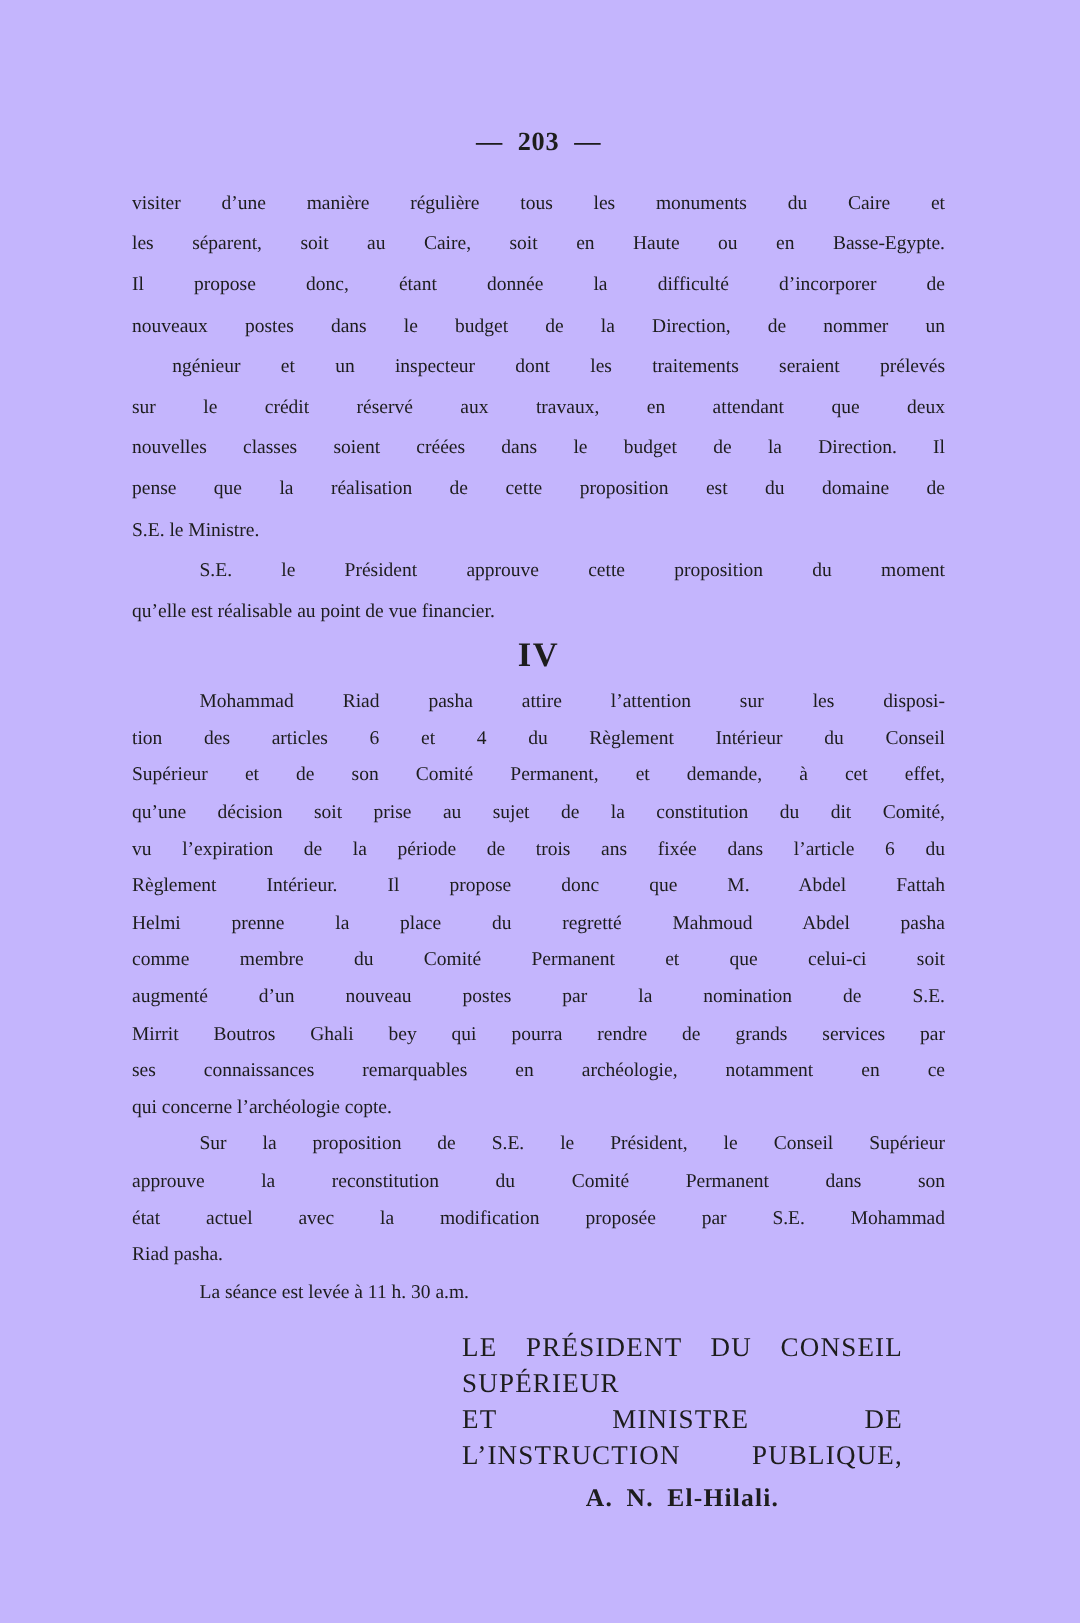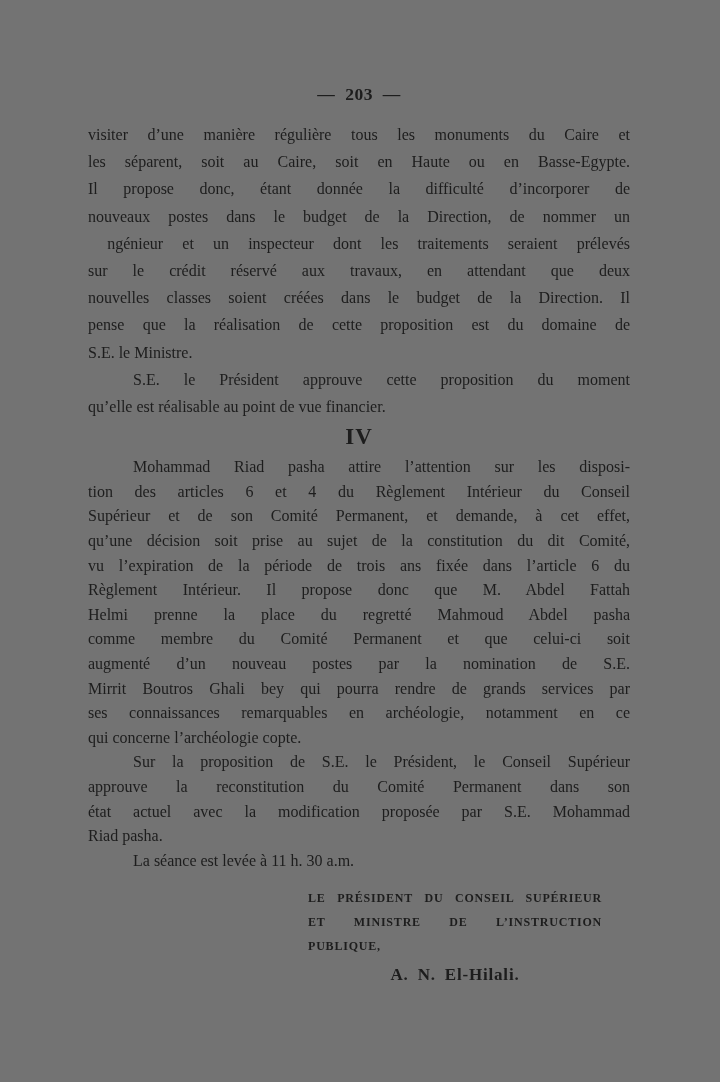--- a/index.html
+++ b/index.html
@@ -3,39 +3,39 @@
 <meta charset="utf-8">
 <style>
   * { margin: 0; padding: 0; box-sizing: border-box; }
   html, body {
     width: 720px; height: 1082px;
     background: #ffffff;
     overflow: hidden;
   }
   .page {
     width: 720px; height: 1082px;
-    background: #737373;
+    background: #c4b5fd;
     color: #1d1d1d;
     font-family: "Liberation Serif", "DejaVu Serif", serif;
     padding: 84px 90px 0 88px;
   }
   .page-number {
     width: 542px;
     text-align: center;
     font-size: 17.5px;
     font-weight: 700;
     letter-spacing: 0.5px;
     word-spacing: 5px;
     line-height: 20px;
     margin-bottom: 17px;
   }
   .body-text { width: 542px; }
   .block { margin: 0; }
   .line {
-    font-size: 16px;
+    font-size: 13px;
     line-height: 24.6px;
     text-align: justify;
     text-align-last: justify;
     white-space: normal;
   }
   .block.loose .line { line-height: 27.2px; }
   .line.last { text-align-last: left; }
   .line.indent { text-indent: 45px; }
   .heading {
     text-align: center;
@@ -45,22 +45,22 @@
     line-height: 24px;
     padding: 5px 0 6px 0;
   }
   .signature-block {
     width: 294px;
     margin-left: auto;
     margin-right: 28px;
     margin-top: 13px;
   }
   .sig-role {
-    font-size: 12px;
-    font-weight: 700;
+    font-size: 18px;
+    font-weight: 400;
     letter-spacing: 0.8px;
     line-height: 24px;
     text-align: justify;
     text-align-last: justify;
   }
   .sig-name {
     margin-top: 5px;
     font-size: 17px;
     font-weight: 700;
     letter-spacing: 0.8px;

